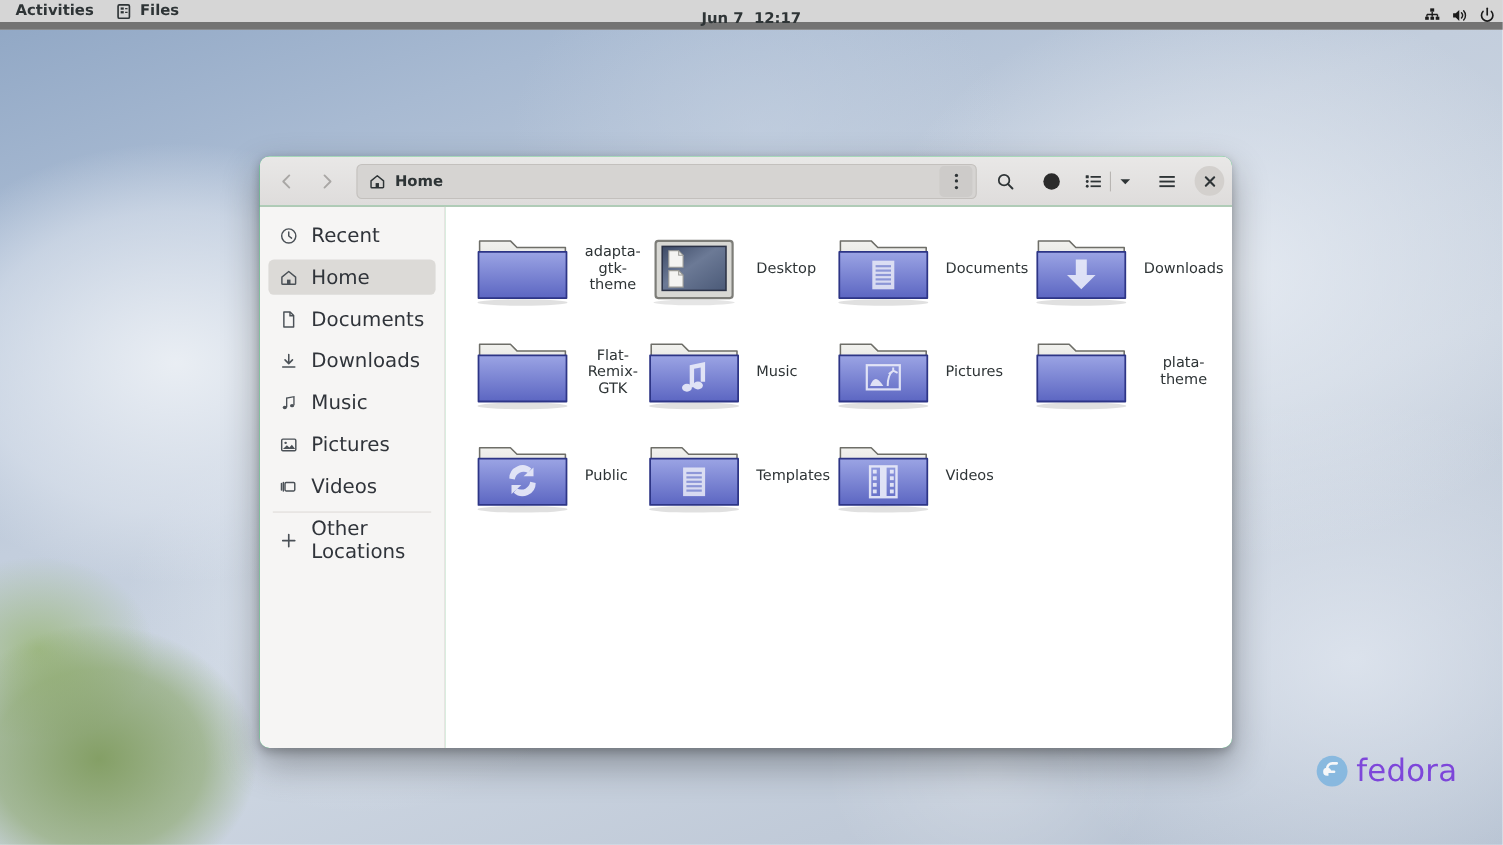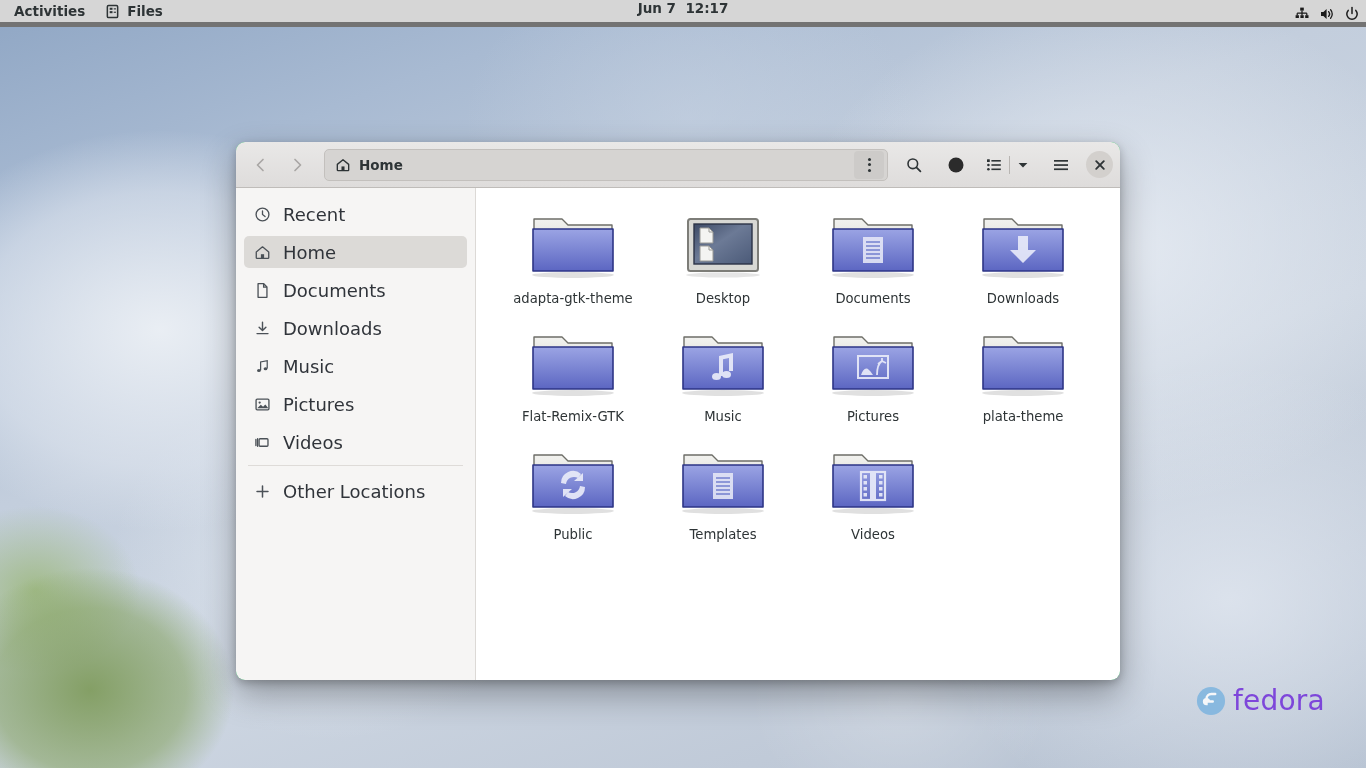--- a/index.html
+++ b/index.html
@@ -39,34 +39,34 @@
   #fedora-watermark .fw-text {
     font-size: 28px; color: #6d28d9; letter-spacing: .2px;
     font-family: "DejaVu Sans", sans-serif;
   }
 
   
   #topbar {
     position: absolute; left: 0; top: 0;
     width: 1366px; height: 27px;
     background: #d6d6d6;
-    border-bottom: 5px solid #737373;
+    border-bottom: 7px solid #737373;
     display: flex; align-items: center;
     font-size: 13.5px; color: #2e3436;
     z-index: 30;
   }
   #topbar .tb-item {
     display: flex; align-items: center; gap: 7px;
     height: 27px; padding: 0 10px;
     font-weight: bold;
   }
   #topbar .tb-left { display: flex; align-items: center; padding-left: 4px; }
   #topbar .tb-center {
     position: absolute; left: 50%; top: 0; transform: translateX(-50%);
-    height: 33px; display: flex; 
+    height: 33px; display: flex; align-items: center;
     font-weight: bold; font-size: 13.5px; white-space: pre;
   }
   #topbar .tb-right {
     position: absolute; right: 6px; top: 0; height: 27px;
     display: flex; align-items: center; gap: 9px;
   }
   .ic { display: inline-flex; align-items: center; justify-content: center; }
 
   
   #window {
@@ -140,21 +140,21 @@
   
   #content {
     flex: 1; background: #ffffff;
     padding: 18px 22px 0 22px;
   }
   #grid {
     display: grid;
     grid-template-columns: repeat(4, 1fr);
     row-gap: 18px;
   }
-  .item { display: flex; flex-direction: column; align-items: center; gap: 9px; }
+  .item { display: flex; align-items: center; gap: 9px; }
   .item-label { font-size: 13.2px; color: #2e3436; text-align: center; }
   .thumb { width: 96px; height: 76px; display: flex; align-items: center; justify-content: center; }
 
   
   svg { display: block; }
 </style>
 </head>
 <body>
 
 <div id="desktop"></div>

